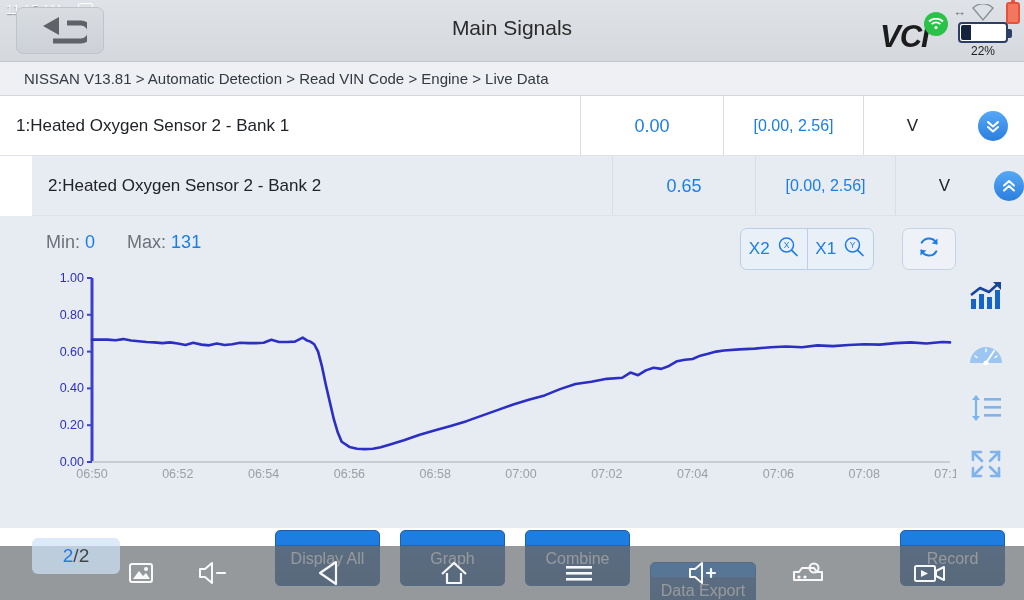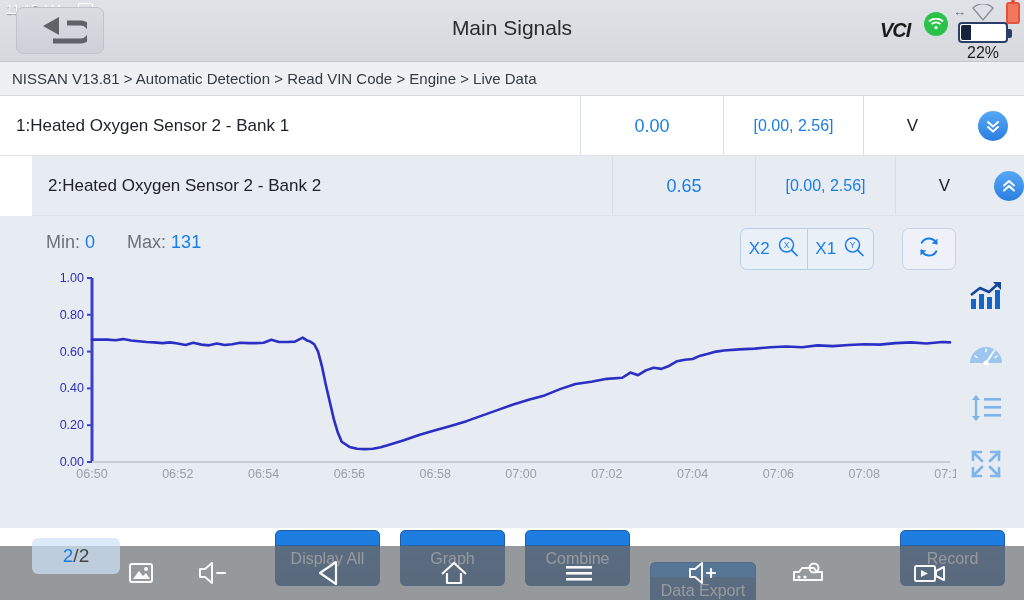--- a/index.html
+++ b/index.html
@@ -37,21 +37,21 @@
     border: 1px solid #bfc4ca; border-radius: 7px;
   }
   .backbtn svg { position: absolute; left: 20px; top: 9px; }
   .apptitle {
     position: absolute; left: 0; top: 16px; width: 1024px;
     text-align: center; font-size: 21px; color: #2b2b2b;
   }
   .vci-wrap { position: absolute; right: 78px; top: 12px; width: 66px; height: 38px; }
   .vci-text {
     position: absolute; left: 0; top: 7px;
-    font-size: 20px; font-weight: bold; font-style: italic;
+    font-size: 31px; font-weight: bold; font-style: italic;
     color: #1c1c1c; letter-spacing: -1px;
   }
   .vci-badge {
     position: absolute; right: -2px; top: 0; width: 24px; height: 24px;
     border-radius: 50%; background: #2bc24a;
   }
   .vci-badge svg { position: absolute; left: 4px; top: 6px; }
   .arrows-icon { position: absolute; right: 58px; top: 4px; color: #6f757c; font-size: 13px; }
   .wifi-icon { position: absolute; right: 30px; top: 4px; }
   .chg-icon {
@@ -68,27 +68,27 @@
     border: 2px solid #2c3e66; border-radius: 4px; background: #ffffff;
   }
   .batt-body::after {
     content: ""; position: absolute; right: -6px; top: 5px;
     width: 4px; height: 9px; background: #2c3e66; border-radius: 0 2px 2px 0;
   }
   .batt-fill {
     position: absolute; left: 1px; top: 1px; bottom: 1px;
     width: 22%; background: #16233f; border-radius: 2px 0 0 2px;
   }
-  .batt-pct { text-align: center; font-size: 16px; color: #1d1d1d; margin-top: 1px; }
+  .batt-pct { text-align: center; font-size: 12px; color: #1d1d1d; margin-top: 1px; }
 
   
   .breadcrumb {
     position: absolute; left: 0; top: 62px; width: 1024px; height: 34px;
     background: #eef0f4; border-bottom: 1px solid #d3d7dd;
-    font-size: 15px; color: #333a42; line-height: 34px; padding-left: 12px;
+    font-size: 15px; color: #333a42; line-height: 34px; padding-left: 24px;
     white-space: nowrap;
   }
 
   
   .table { position: absolute; left: 0; top: 96px; width: 1024px; }
   .row {
     position: relative; height: 60px; display: flex; align-items: center;
     border-bottom: 1px solid #dfe3e9;
   }
   .row.even { background: #ffffff; }

